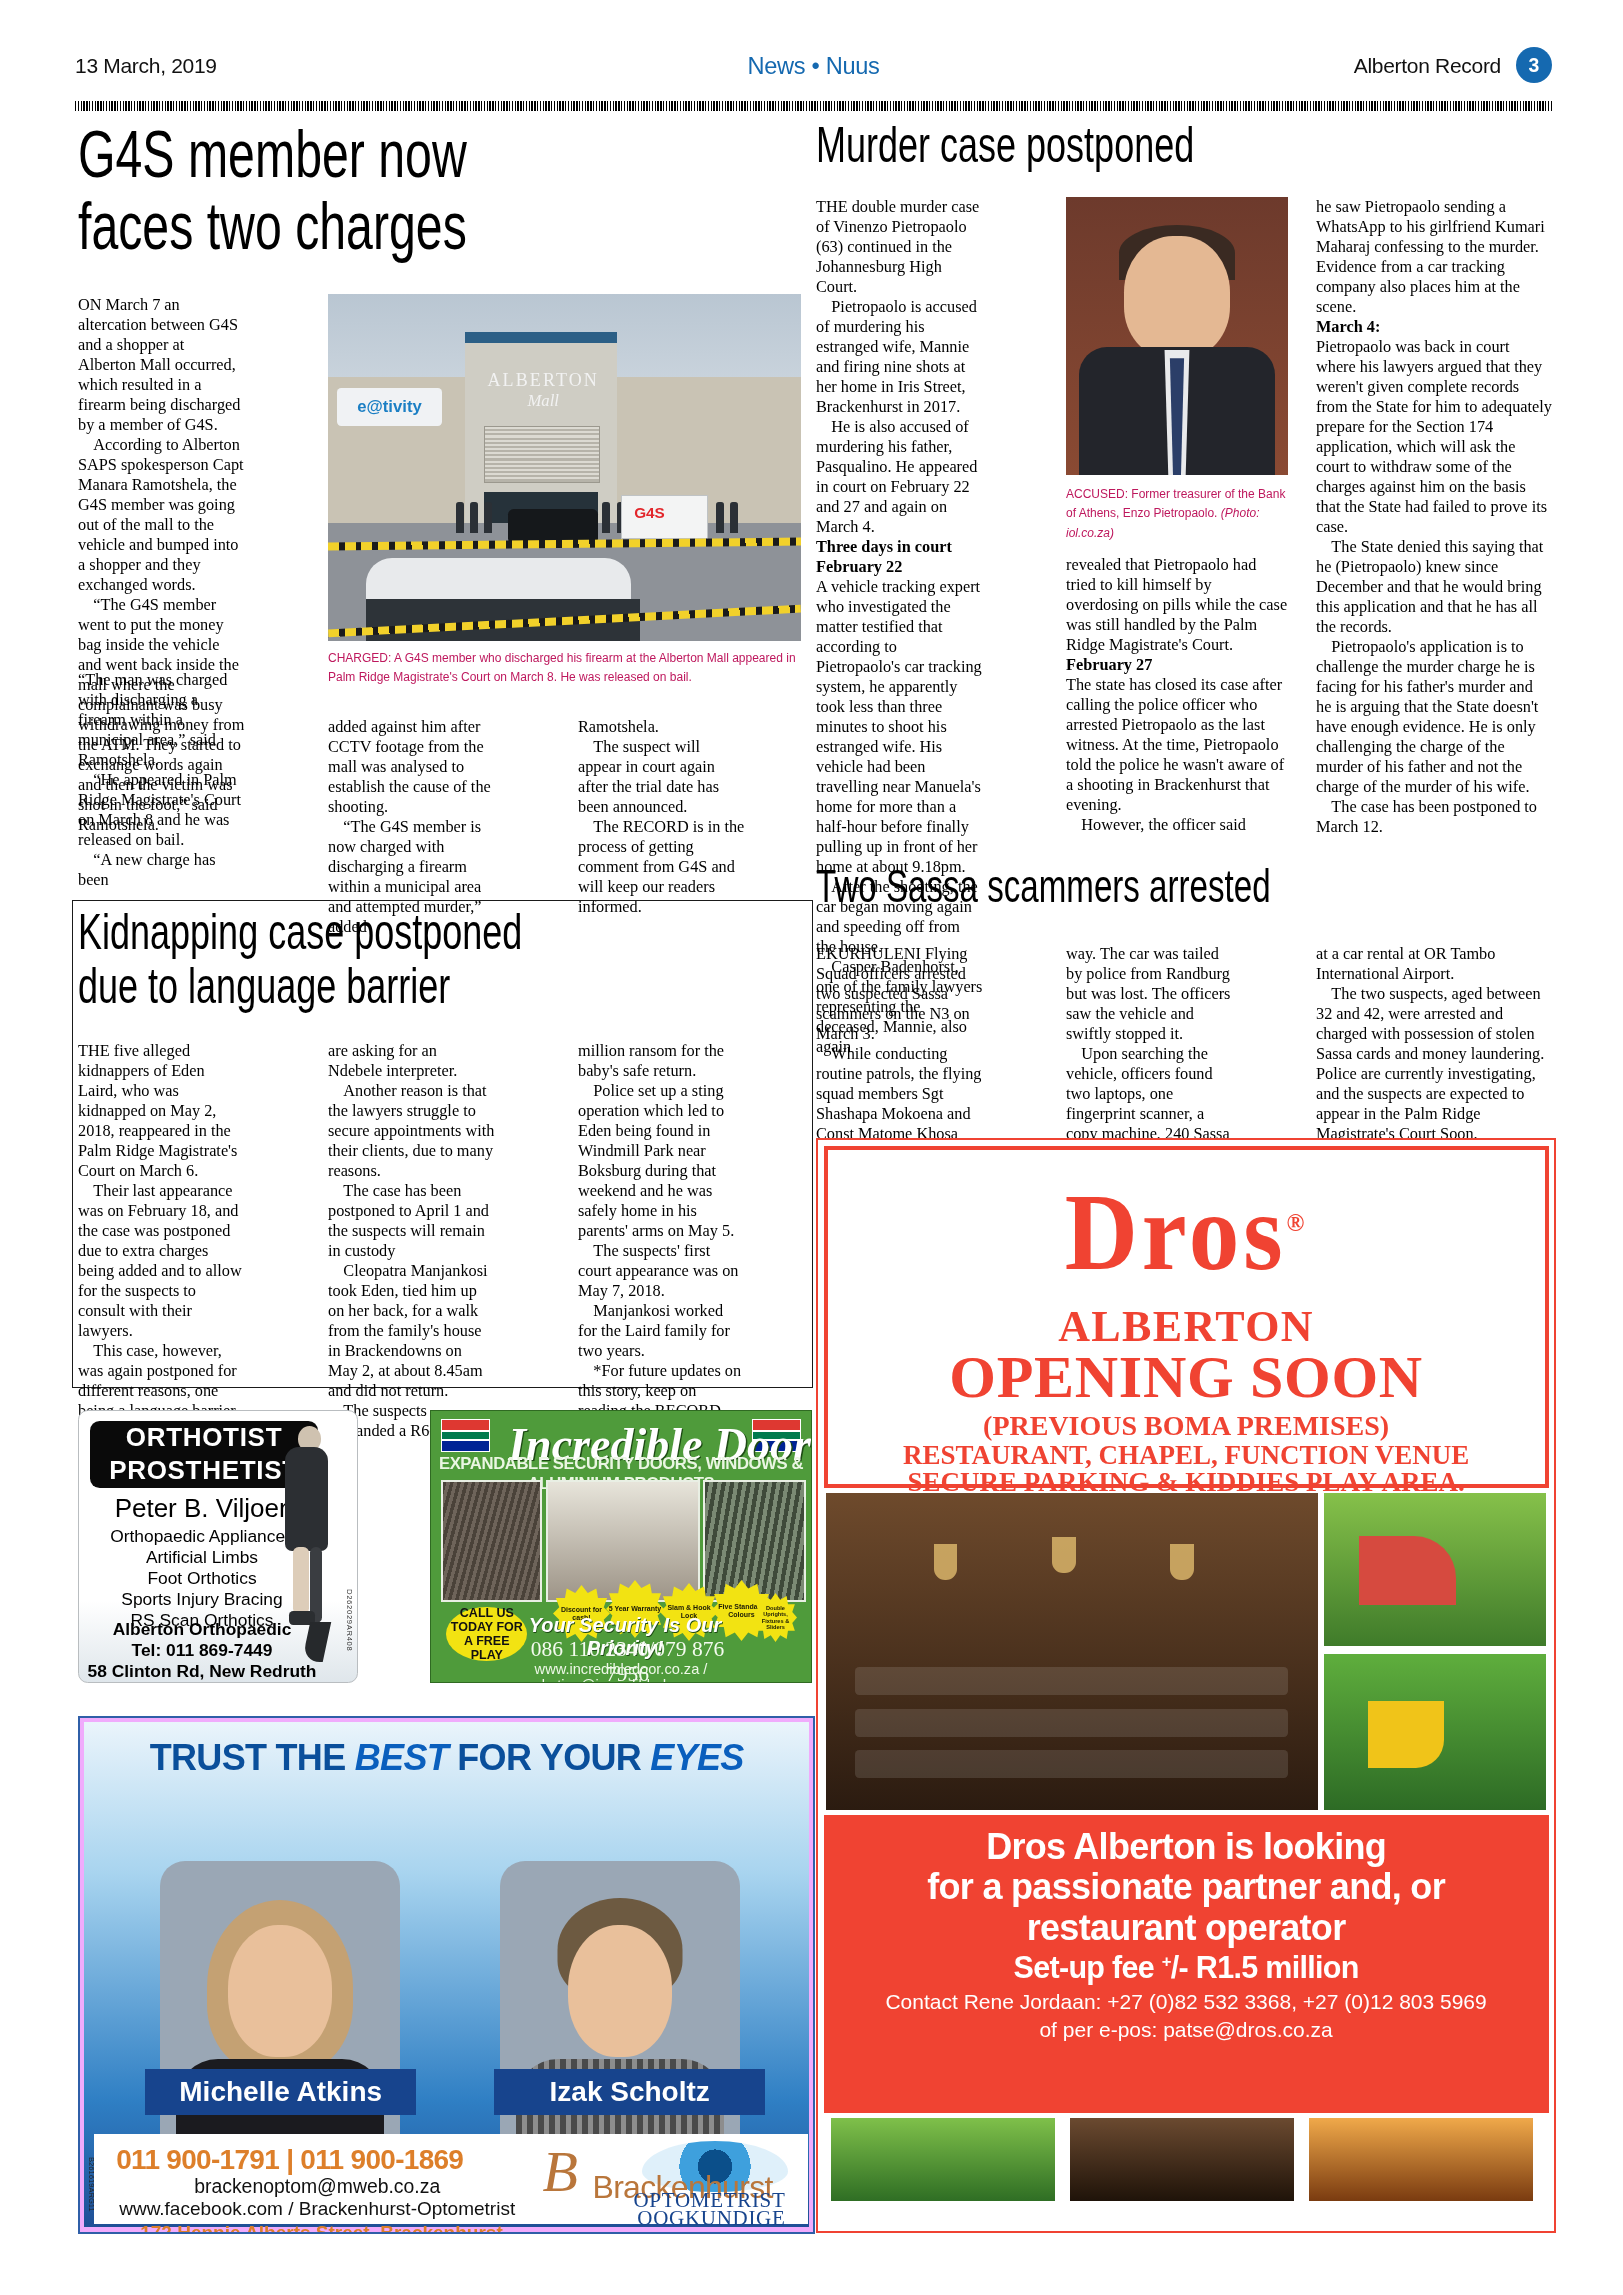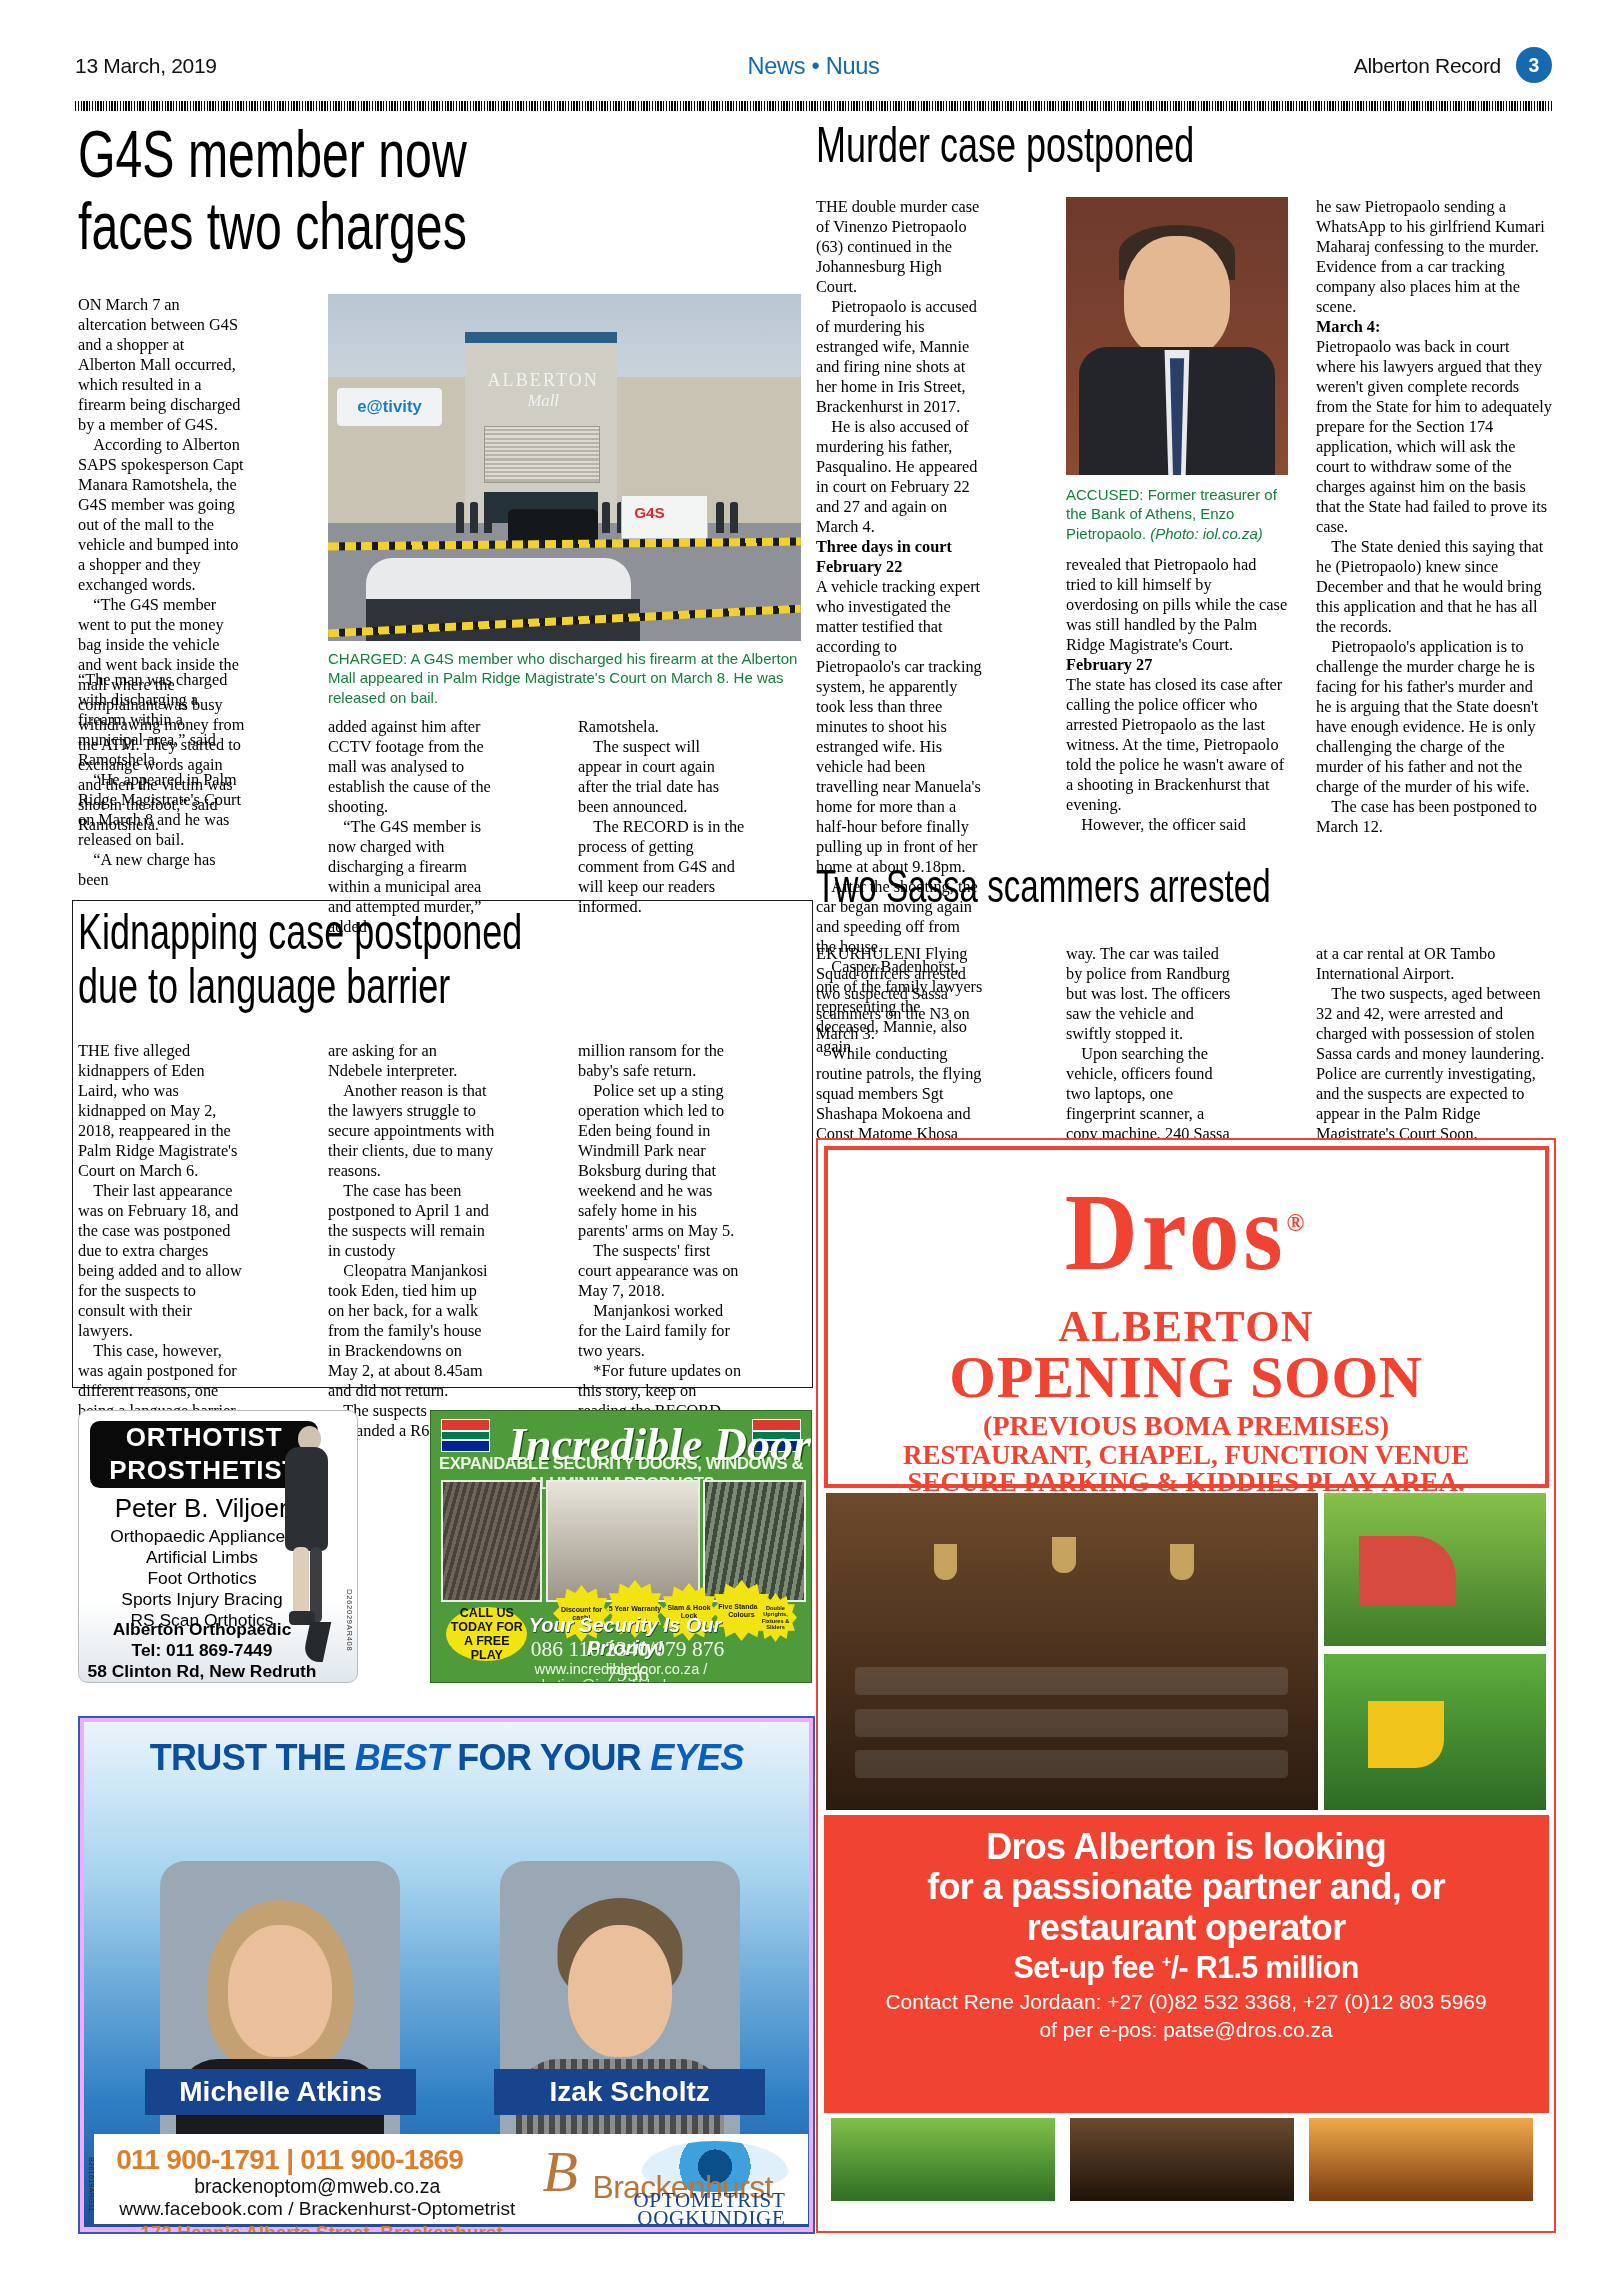--- a/index.html
+++ b/index.html
@@ -16,21 +16,21 @@
   .mh-rule{position:absolute;left:75px;top:101px;width:1477px;height:9.7px;
     background-image:repeating-linear-gradient(to right,#000 0 1.4px,#fff 1.4px 2.8px);}
 
   
   .hl{font-family:"Liberation Sans",sans-serif;font-weight:400;color:#000;line-height:0.95;
       transform:scaleX(0.72);transform-origin:left top;white-space:nowrap;}
   .body-col{font-family:"Liberation Serif",serif;font-size:16.3px;line-height:20px;text-align:left;color:#000;}
   .body-col p{margin:0;text-indent:15.3px;}
   .body-col p.first{text-indent:0;}
   .body-col p.sub{font-weight:bold;text-indent:0;}
-  .cap{font-family:"Liberation Sans",sans-serif;font-size:15px;line-height:19.4px;color:#15803d;}
+  .cap{font-family:"Liberation Sans",sans-serif;font-size:12px;line-height:19.4px;color:#be185d;}
   .cap i{font-style:italic;}
 
   
   #a1-headline{position:absolute;left:78px;top:122px;width:902px;height:160px;}
   #a1-headline .l1{position:absolute;left:0;top:0;font-size:67px;}
   #a1-headline .l2{position:absolute;left:0;top:72px;font-size:67px;}
 
   #a1-lead{position:absolute;left:78px;top:295px;width:167px;height:389px;}
   #a1-photo{position:absolute;left:328px;top:294px;width:473px;height:347px;overflow:hidden;background:#9aa7ad;}
   #a1-photocap{position:absolute;left:328px;top:649px;width:473px;}

